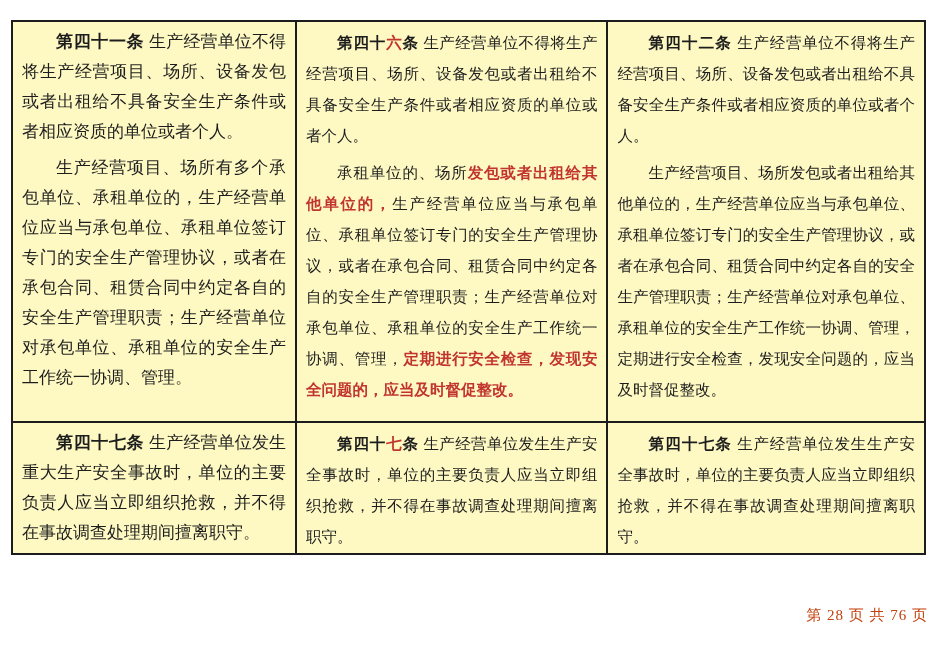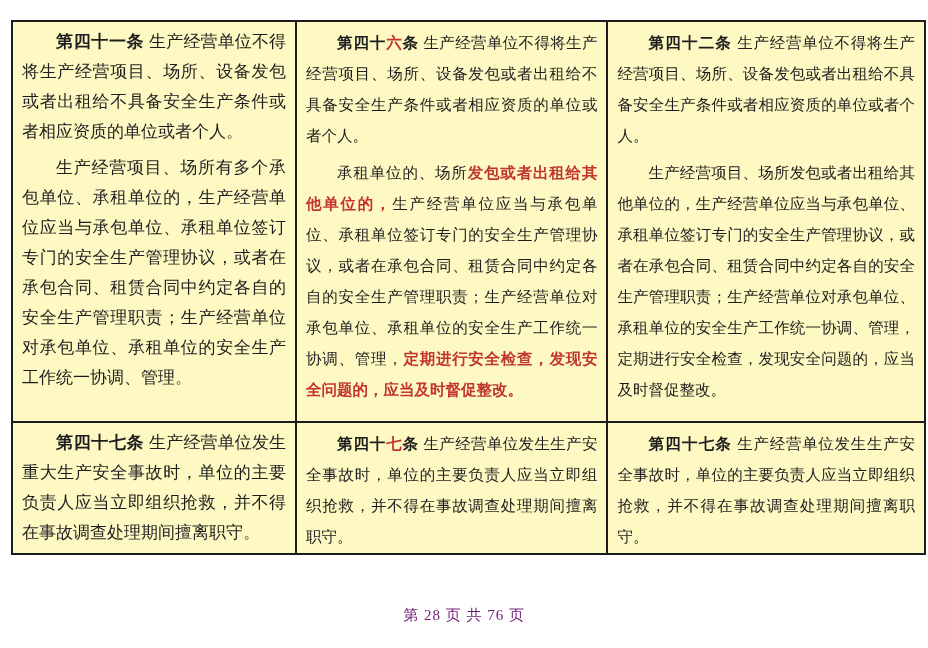--- a/index.html
+++ b/index.html
@@ -41,23 +41,23 @@
   }
   .col-0 { font-size: 17px; line-height: 30px; }
   .col-1 { font-size: 15.5px; line-height: 31px; }
   .col-2 { font-size: 15.5px; line-height: 31px; }
   .bold { font-weight: bold; letter-spacing: 0.5px; }
   .red  { font-weight: bold; }
   .footer {
     position: absolute;
     left: 0; top: 606px;
     width: 100%;
-    text-align: center;
+    text-align: right;
     font-size: 15px;
-    color: #701a75;
+    color: #c2410c;
     letter-spacing: 1px;
   }
 </style>
 </head>
 <body>
 
 <div class="page">
 
   <div class="law-table">
     <div class="cell col-0">

